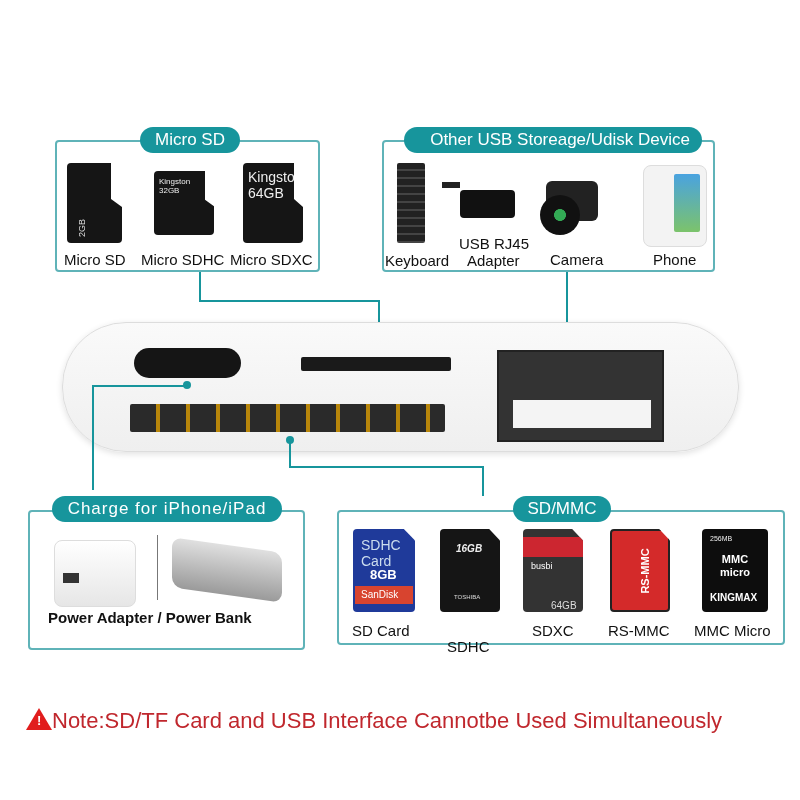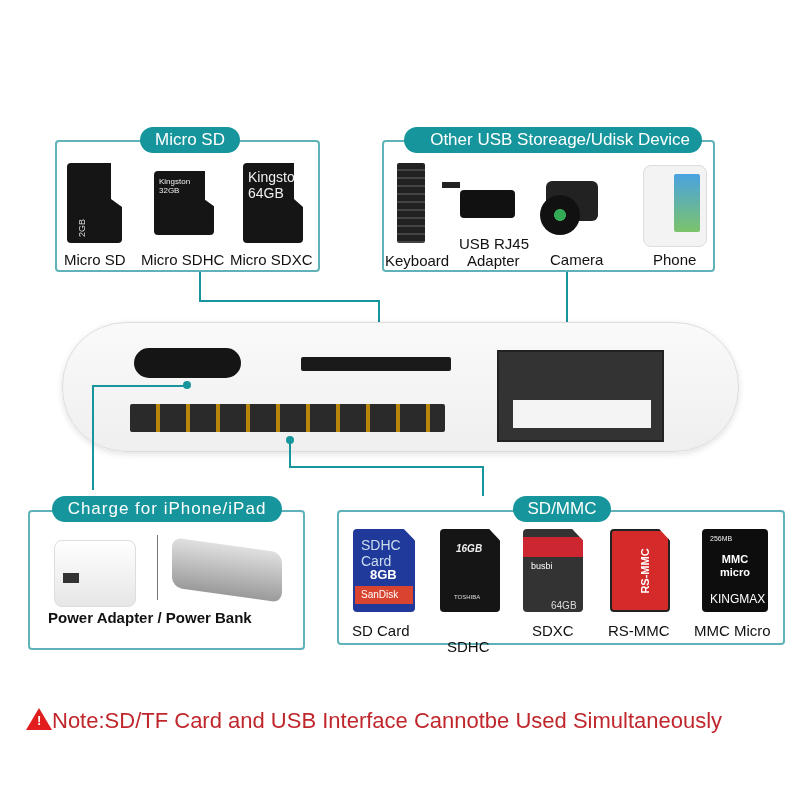--- a/index.html
+++ b/index.html
@@ -98,21 +98,21 @@
   <div style="position:absolute;left:0;top:8px;width:60px;height:20px;background:#cc2630;"></div>
   <span style="position:absolute;left:8px;top:12px;color:#fff;font-size:9px;margin-top:20px;">busbi</span>
   <span style="position:absolute;left:28px;top:71px;color:#ddd;font-size:10px;">64GB</span>
 </div>
 <div class="card" style="left:610px;top:529px;width:60px;height:83px;background:#d42a2a;border:2px solid #222;box-sizing:border-box;clip-path:polygon(0 0,82% 0,100% 14%,100% 100%,0 100%);">
   <span style="position:absolute;left:10px;top:34px;color:#fff;font-size:11px;font-weight:bold;transform:rotate(-90deg);">RS-MMC</span>
 </div>
 <div class="card" style="left:702px;top:529px;width:66px;height:83px;background:#0d0d0d;">
   <span style="position:absolute;left:8px;top:6px;color:#eee;font-size:7px;">256MB</span>
   <span style="position:absolute;left:10px;top:24px;width:46px;color:#fff;font-size:11px;font-weight:bold;text-align:center;line-height:13px;white-space:normal;">MMC micro</span>
-  <span style="position:absolute;left:8px;top:63px;color:#fff;font-size:12px;font-weight:normal;">KINGMAX</span>
+  <span style="position:absolute;left:8px;top:63px;color:#fff;font-size:10px;font-weight:bold;">KINGMAX</span>
 </div>
 <div class="lbl" style="left:352px;top:622px;">SD Card</div>
 <div class="lbl" style="left:447px;top:638px;">SDHC</div>
 <div class="lbl" style="left:532px;top:622px;">SDXC</div>
 <div class="lbl" style="left:608px;top:622px;">RS-MMC</div>
 <div class="lbl" style="left:694px;top:622px;">MMC Micro</div>
 
 <div class="note">
   <span style="display:inline-block;width:0;height:0;border-left:13px solid transparent;border-right:13px solid transparent;border-bottom:22px solid #e11d1d;vertical-align:-2px;position:relative;">
     <span style="position:absolute;left:-2px;top:5px;color:#fff;font-size:13px;font-weight:bold;">!</span>

